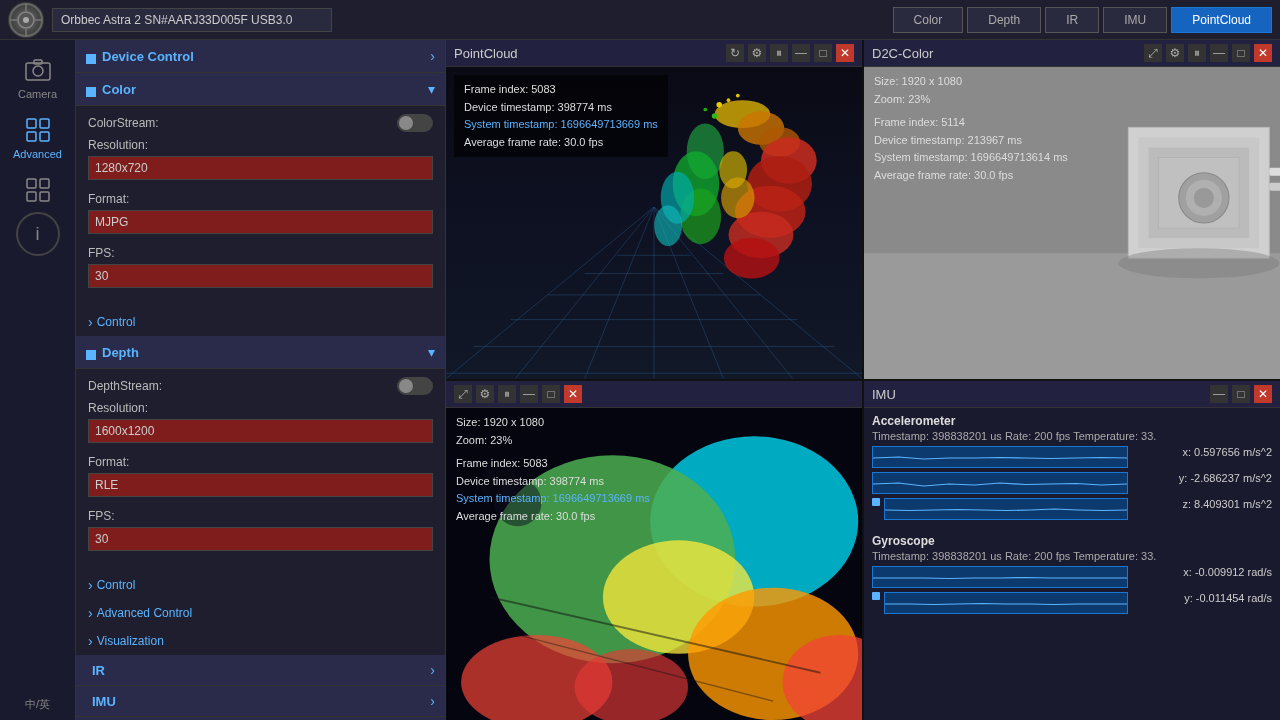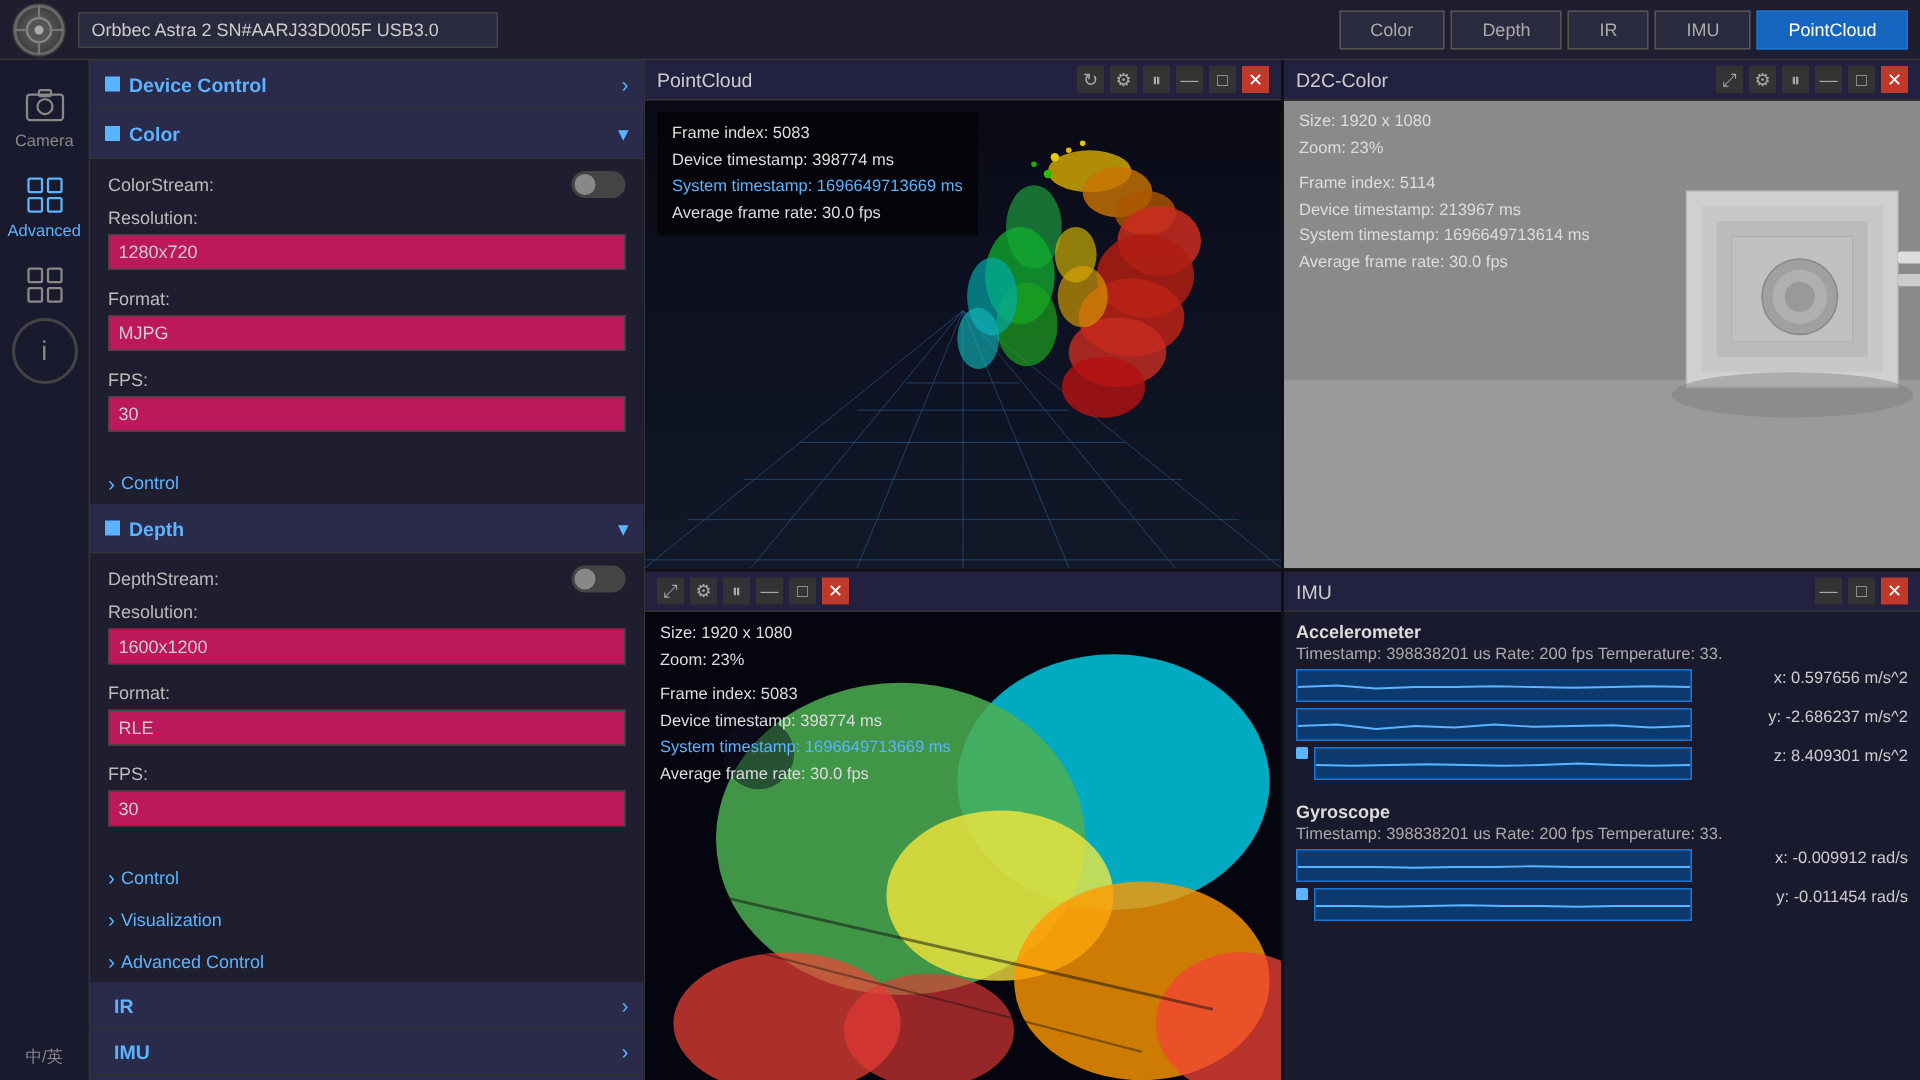--- a/index.html
+++ b/index.html
@@ -64,21 +64,21 @@
 
     
     .main {
       display: flex;
       flex: 1;
       overflow: hidden;
     }
 
     
     .sidebar {
-      width: 60px;
+      width: 76px;
       background: #1a1a2e;
       display: flex;
       flex-direction: column;
       align-items: center;
       padding-top: 8px;
       border-right: 1px solid #333;
     }
     .sidebar-icon {
       width: 60px;
       display: flex;
@@ -121,21 +121,21 @@
     .section-header {
       display: flex;
       align-items: center;
       padding: 8px 10px;
       background: #2a2a4a;
       cursor: pointer;
       border-bottom: 1px solid #333;
       justify-content: space-between;
     }
     .section-header .title {
-      display: flex; align-items: center; gap: 6px;
+      display: flex; align-items: flex-end; gap: 6px;
       color: #5ab4ff; font-weight: 600; font-size: 13px;
     }
     .section-header .sq {
       width: 10px; height: 10px;
       background: #5ab4ff;
       display: inline-block;
     }
     .section-arrow {
       color: #5ab4ff; font-size: 14px;
     }
@@ -160,21 +160,21 @@
     .toggle::after {
       content: '';
       position: absolute;
       width: 14px; height: 14px;
       background: #888;
       border-radius: 50%;
       top: 2px; left: 2px;
     }
     .field-select {
       width: 100%;
-      background: #be185d;
+      background: #7f1d1d;
       border: 1px solid #444;
       color: #ccc;
       padding: 4px 6px;
       font-size: 12px;
       margin-bottom: 6px;
       appearance: none;
     }
     .field-row-label { color: #bbb; font-size: 12px; margin-bottom: 4px; }
 
     .sub-section-header {
@@ -449,24 +449,24 @@
       </div>
       <div class="field-row-label">FPS:</div>
       <div style="position:relative; margin-bottom:6px;">
         <select class="field-select"><option>30</option></select>
       </div>
     </div>
     <div class="sub-section-header">
       <span>Control</span>
     </div>
     <div class="sub-section-header">
+      <span>Advanced Control</span>
+    </div>
+    <div class="sub-section-header">
       <span>Visualization</span>
-    </div>
-    <div class="sub-section-header">
-      <span>Advanced Control</span>
     </div>
 
     <div class="nav-item">
       <div class="title">
         <span class="sq"></span>
         <span>IR</span>
       </div>
       <span class="section-arrow">›</span>
     </div>
 

